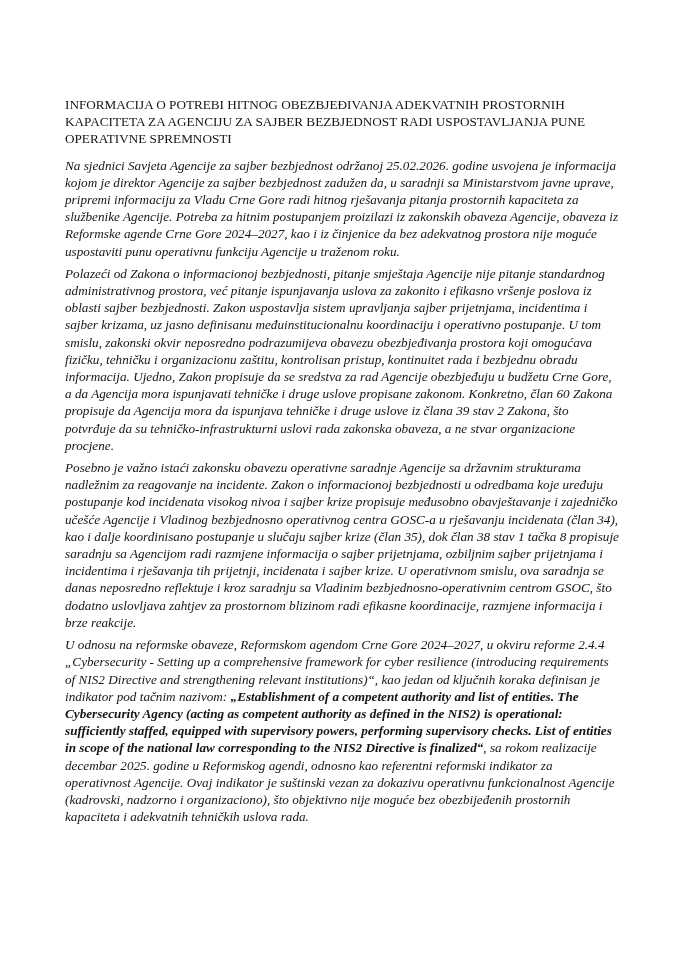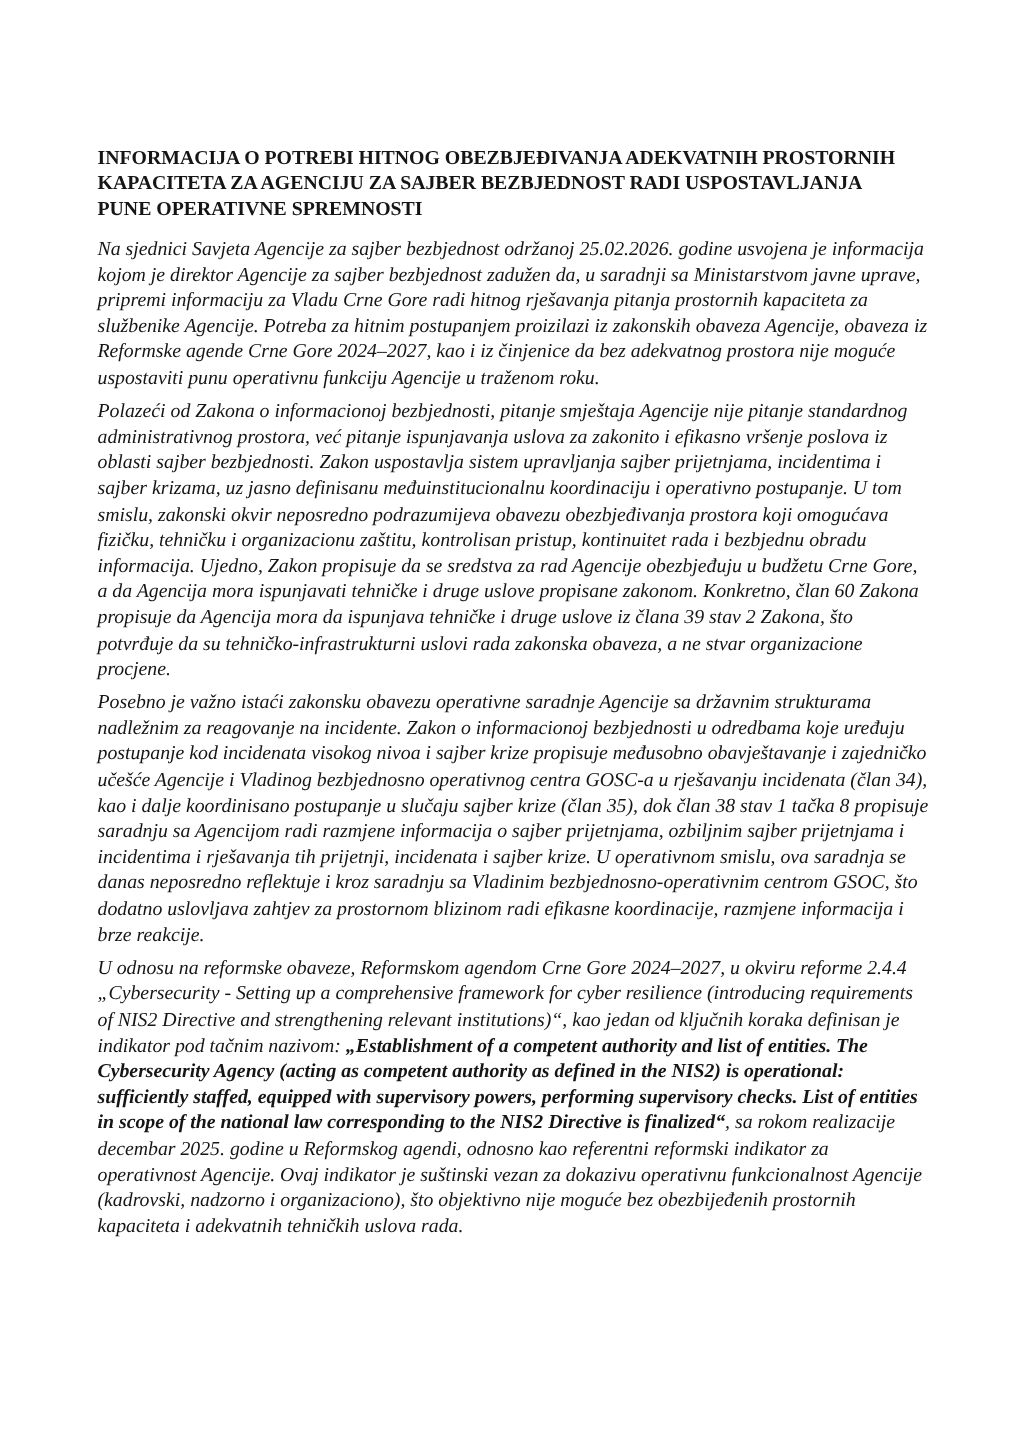--- a/index.html
+++ b/index.html
@@ -25,21 +25,21 @@
     width: 554px;
     font-family: "Liberation Serif", "DejaVu Serif", serif;
     font-size: 13.2px;
     line-height: 17.2px;
     color: #151515;
     text-align: left;
   }
   .doc-title {
     font-size: 13.2px;
     line-height: 17.2px;
-    font-weight: 700;
+    font-weight: 400;
     margin: 0 12px 9px 0;
     padding: 0;
   }
   .doc-body p {
     margin: 0 0 5px 0;
     padding: 0;
     font-style: italic;
   }
   .doc-body p:last-child {
     margin-bottom: 16px;

